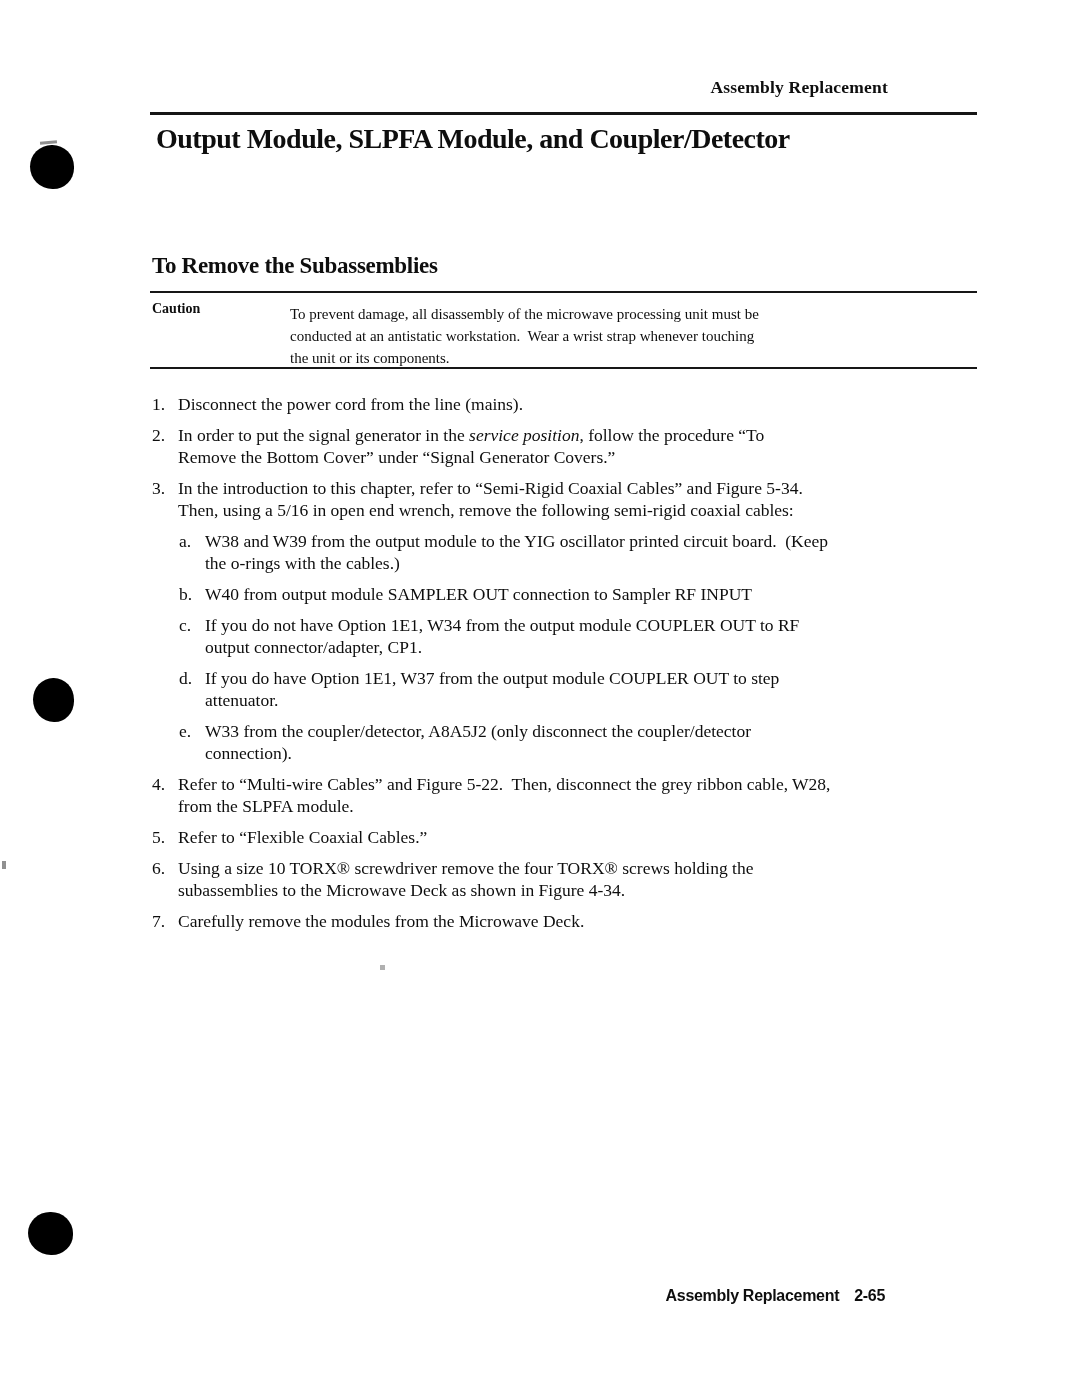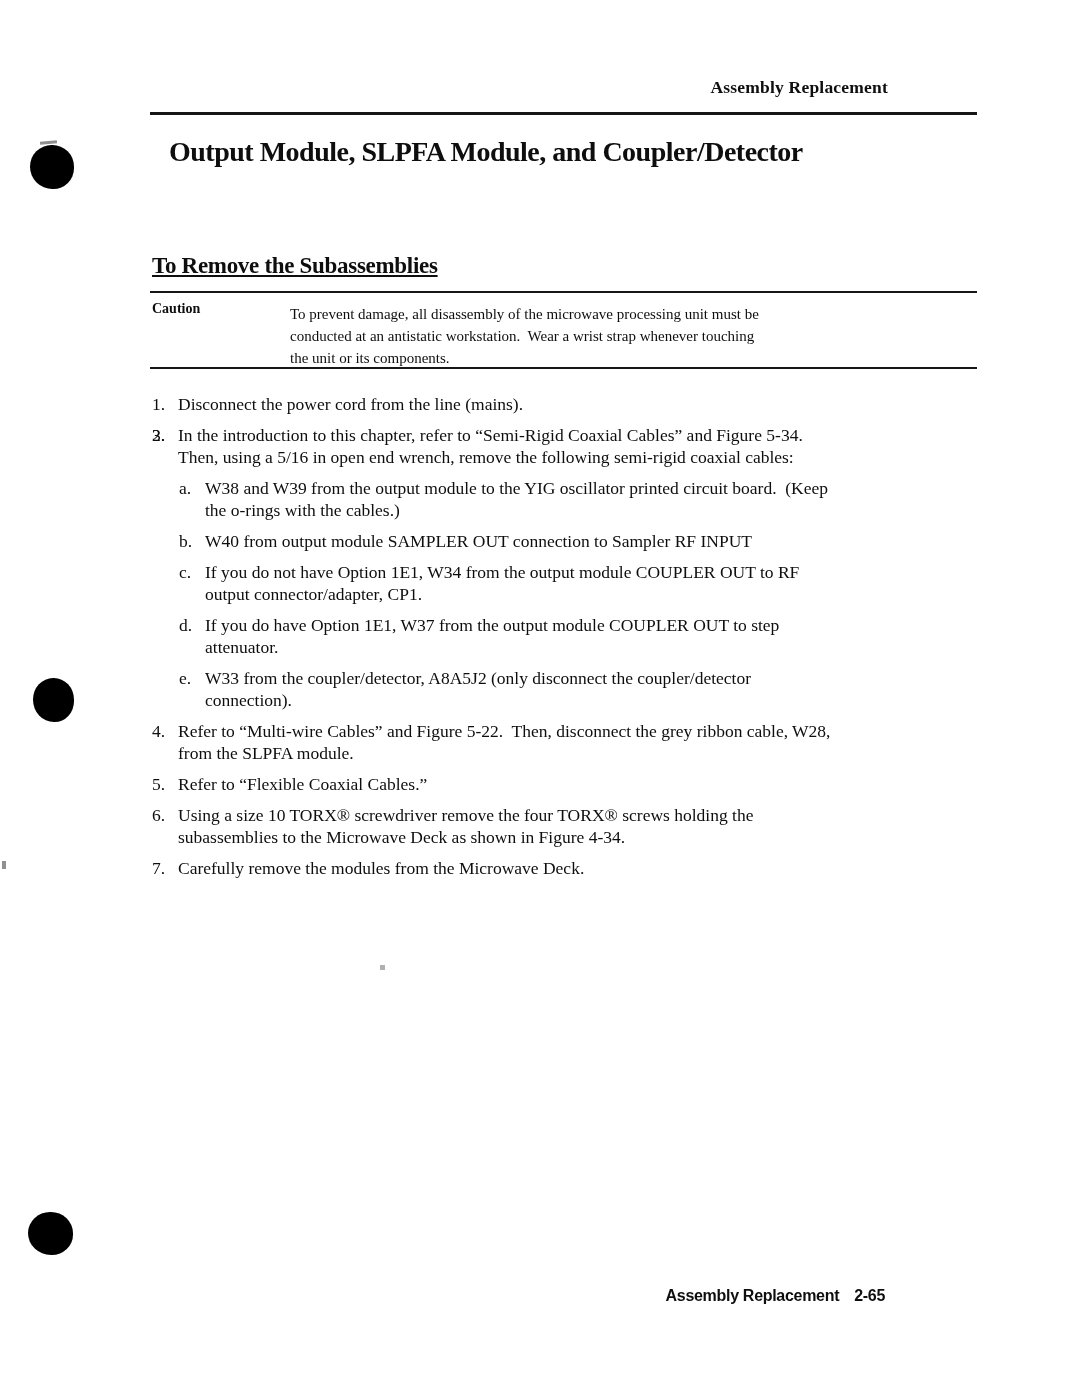--- a/index.html
+++ b/index.html
@@ -140,39 +140,41 @@
   <div class="hole hole-1"></div>
   <div class="hole hole-2"></div>
   <div class="hole hole-3"></div>
   <div class="artifact artifact-dash"></div>
   <div class="artifact artifact-speck-mid"></div>
   <div class="artifact artifact-speck-edge"></div>
 
   <div class="page-header">Assembly Replacement</div>
   <div class="rule rule-1"></div>
 
-  <h1 class="page-title" style="margin:17px;">Output Module, SLPFA Module, and Coupler/Detector</h1>
-
-  <h2 class="subsection-heading" style="margin:0;text-decoration:underline;">To Remove the Subassemblies</h2>
+  <h1 class="page-title" style="margin:4px;">Output Module, SLPFA Module, and Coupler/Detector</h1>
+
+  <h2 class="subsection-heading" style="margin:0;">To Remove the Subassemblies</h2>
   <div class="rule rule-2"></div>
   <div class="caution-label">Caution</div>
   <div class="caution-text txt">To prevent damage, all disassembly of the microwave processing unit must be
 conducted at an antistatic workstation.  Wear a wrist strap whenever touching
 the unit or its components.</div>
   <div class="rule rule-3"></div>
 
   <div class="steps">
 
     <div class="step">
       <span class="stepnum">1.</span>
       <span class="txt">Disconnect the power cord from the line (mains).</span>
     </div>
 
     <div class="step">
       <span class="stepnum">2.</span>
+      <span class="txt"><span>In order to put the signal generator in the </span><span class="it">service position</span><span>, follow the procedure “To
+Remove the Bottom Cover” under “Signal Generator Covers.”</span></span>
     </div>
 
     <div class="step">
       <span class="stepnum">3.</span>
       <span class="txt">In the introduction to this chapter, refer to “Semi-Rigid Coaxial Cables” and Figure 5-34.
 Then, using a 5/16 in open end wrench, remove the following semi-rigid coaxial cables:</span>
       <div class="substeps">
         <div class="substep">
           <span class="stepnum">a.</span>
           <span class="txt">W38 and W39 from the output module to the YIG oscillator printed circuit board.  (Keep

